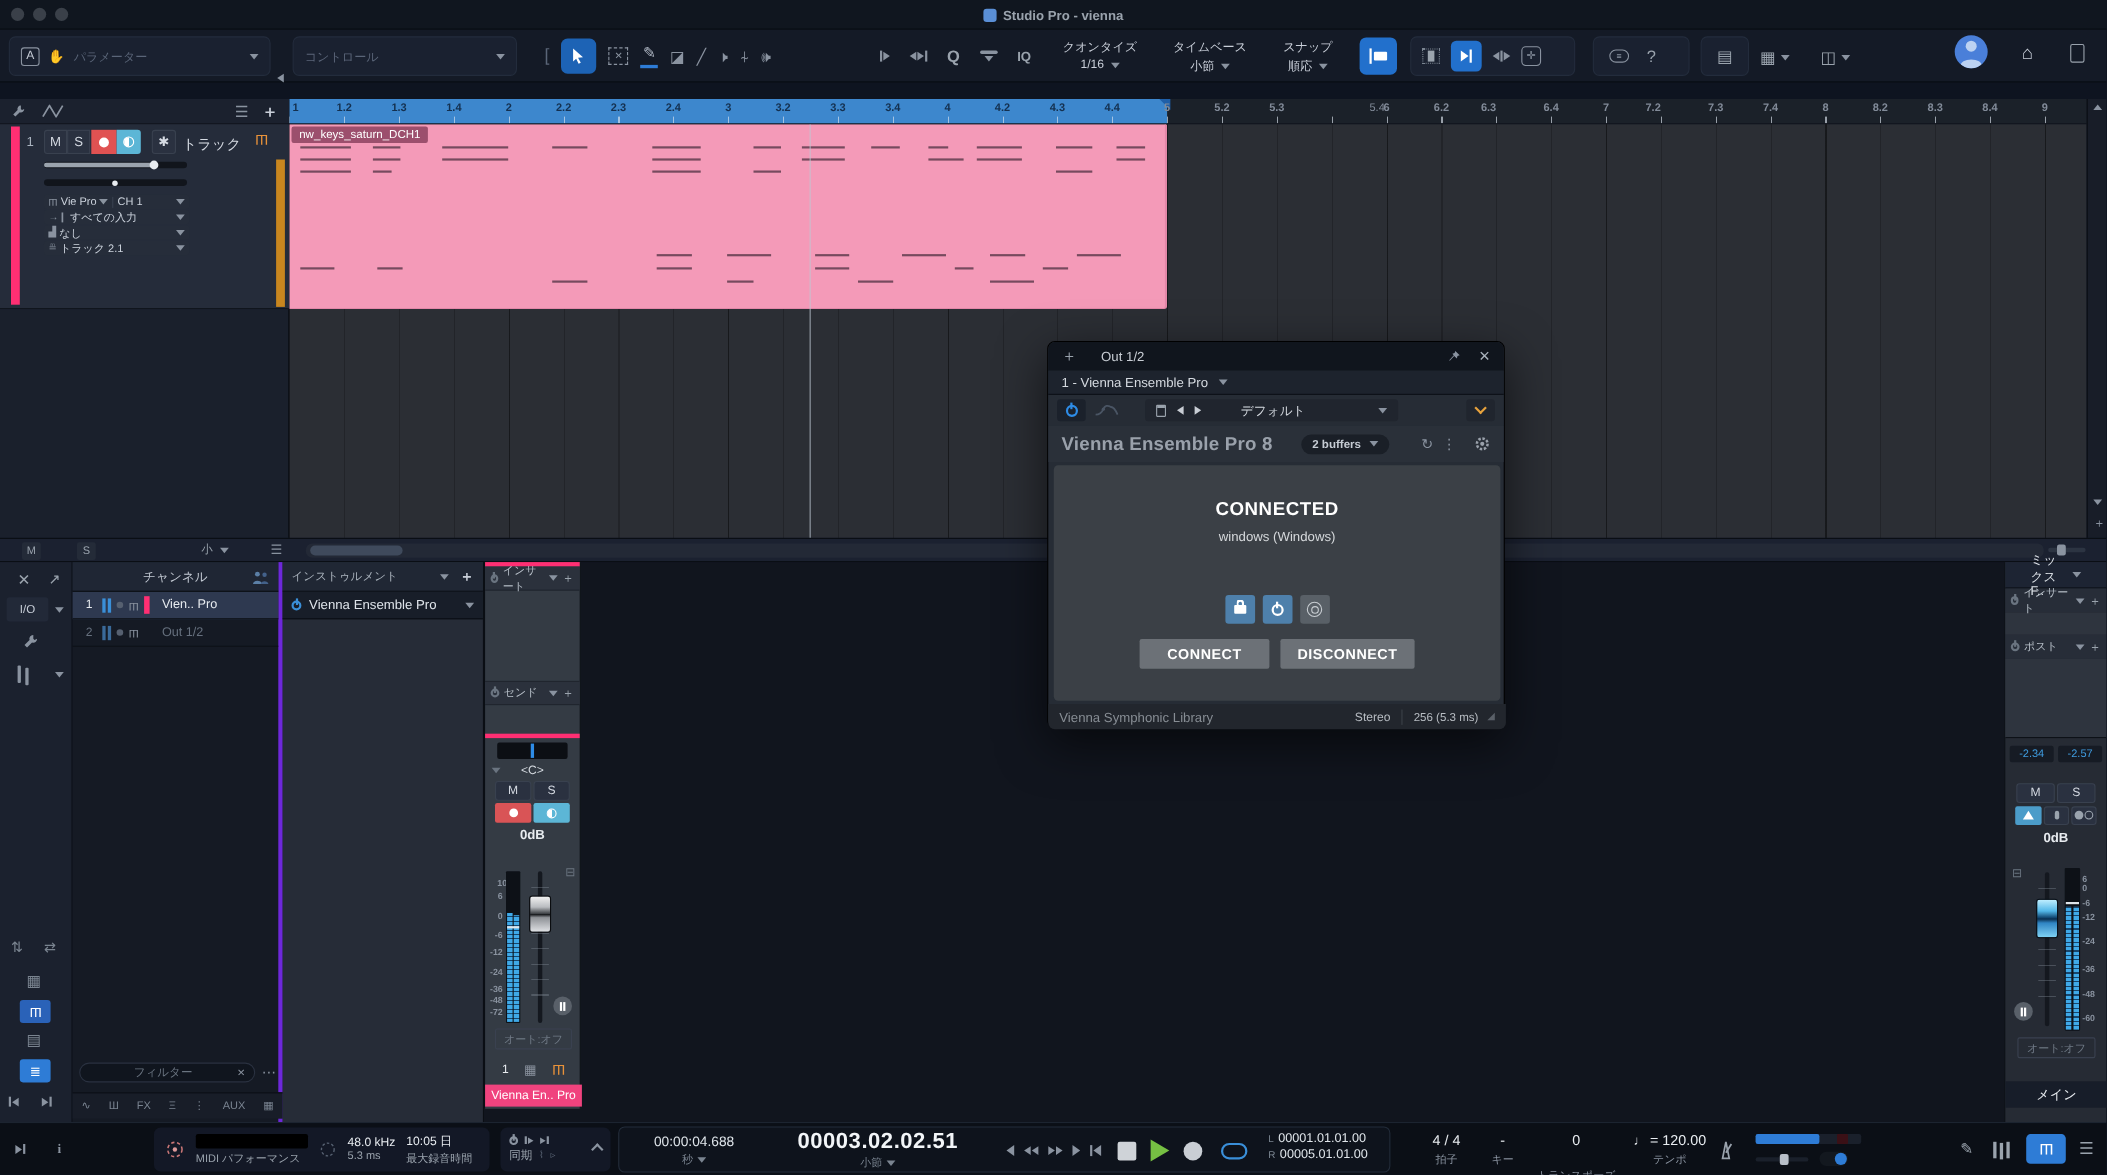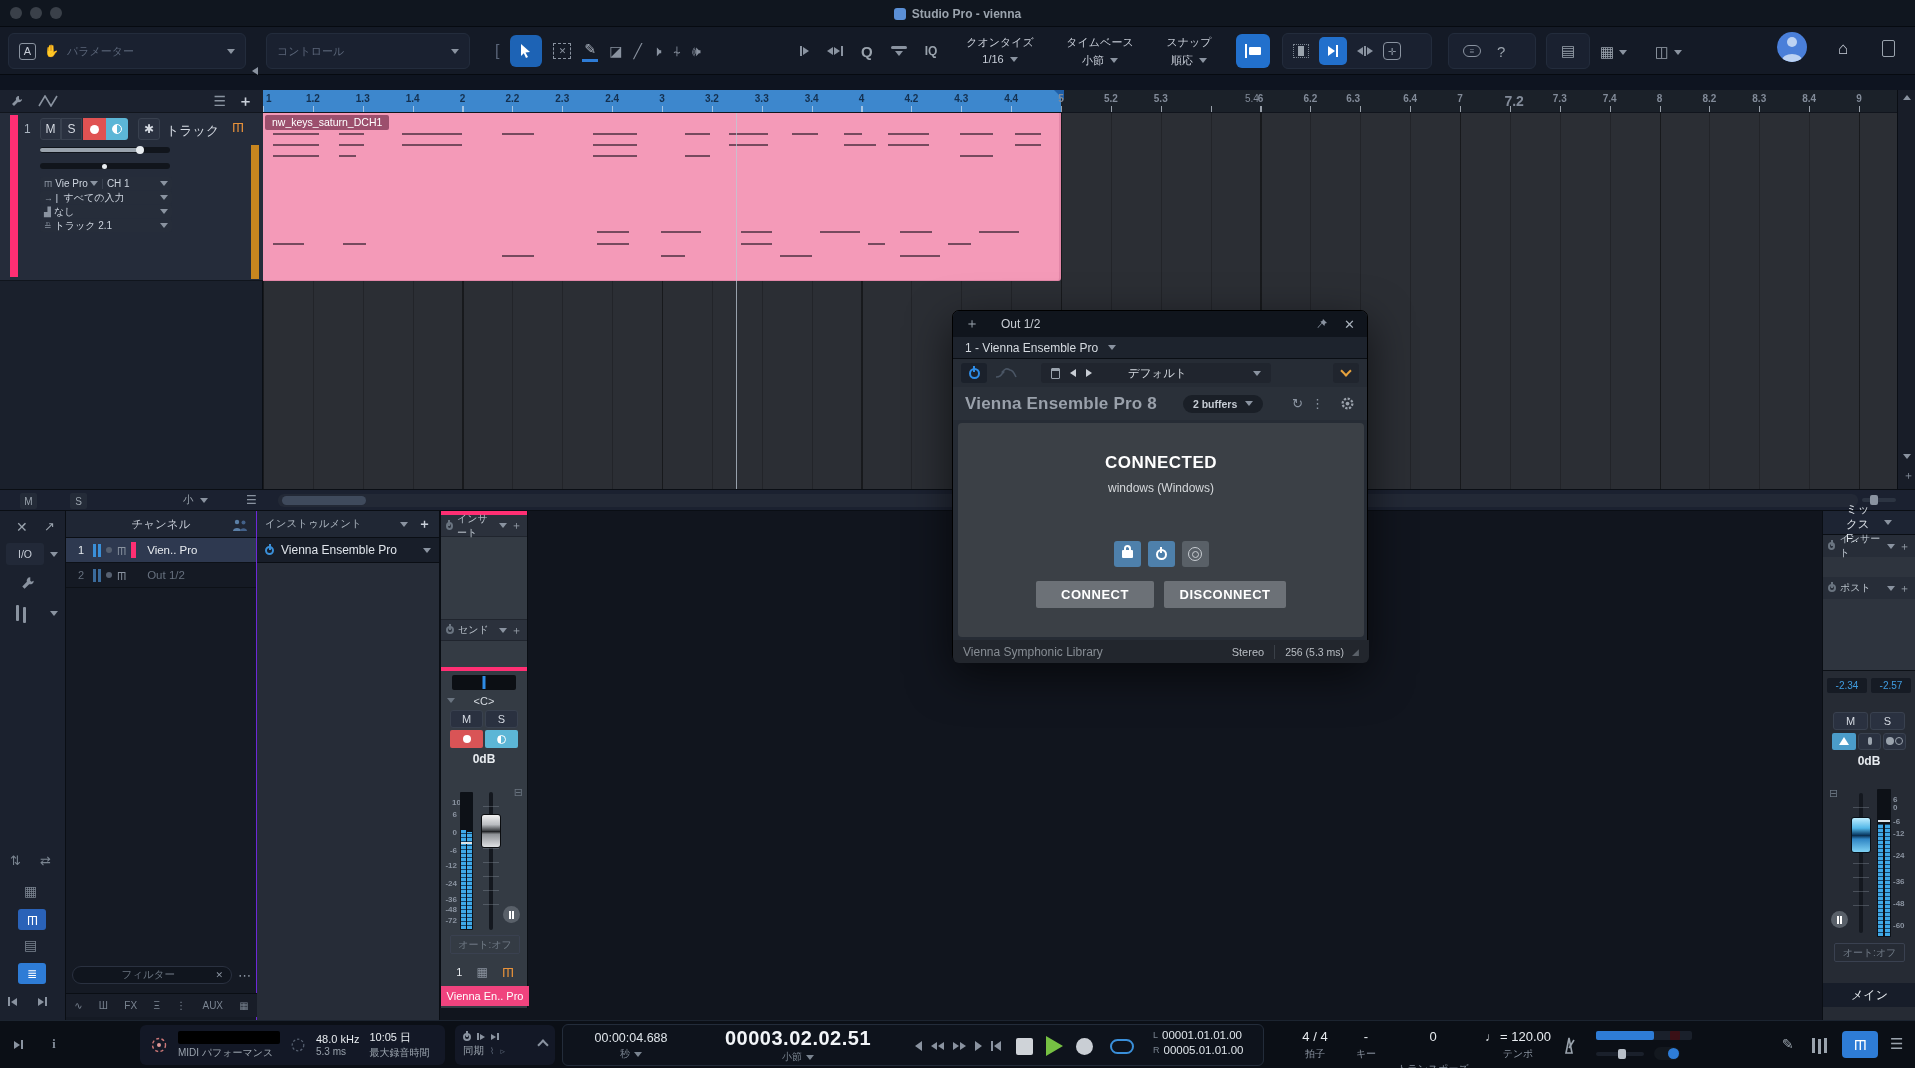--- a/index.html
+++ b/index.html
@@ -191,21 +191,21 @@
       <span style="position: absolute; top: 3px; left: 734.125px; width: 28px; text-align: center; font-size: 10px; font-weight: bold; color: rgb(20, 48, 79);">4.4</span>
       <span style="position: absolute; top: 3px; left: 784px; width: 28px; text-align: center; font-size: 10px; font-weight: bold; color: rgb(130, 139, 153);">5</span>
       <span style="position: absolute; top: 3px; left: 833.875px; width: 28px; text-align: center; font-size: 10px; font-weight: bold; color: rgb(130, 139, 153);">5.2</span>
       <span style="position: absolute; top: 3px; left: 883.75px; width: 28px; text-align: center; font-size: 10px; font-weight: bold; color: rgb(130, 139, 153);">5.3</span>
       <span style="position: absolute; top: 3px; left: 982px; width: 28px; text-align: left; font-size: 10px; font-weight: normal; color: rgb(130, 139, 153);">5.4</span>
       <span style="position: absolute; top: 3px; left: 983.5px; width: 28px; text-align: center; font-size: 10px; font-weight: bold; color: rgb(130, 139, 153);">6</span>
       <span style="position: absolute; top: 3px; left: 1033.38px; width: 28px; text-align: center; font-size: 10px; font-weight: bold; color: rgb(130, 139, 153);">6.2</span>
       <span style="position: absolute; top: 3px; left: 1083.25px; width: 28px; text-align: left; font-size: 10px; font-weight: bold; color: rgb(130, 139, 153);">6.3</span>
       <span style="position: absolute; top: 3px; left: 1133.12px; width: 28px; text-align: center; font-size: 10px; font-weight: bold; color: rgb(130, 139, 153);">6.4</span>
       <span style="position: absolute; top: 3px; left: 1183px; width: 28px; text-align: center; font-size: 10px; font-weight: bold; color: rgb(130, 139, 153);">7</span>
-      <span style="position: absolute; top: 3px; left: 1232.88px; width: 28px; text-align: right; font-size: 14px; font-weight: bold; color: rgb(130, 139, 153);">7.2</span>
+      <span style="position: absolute; top: 3px; left: 1232.88px; width: 28px; text-align: left; font-size: 10px; font-weight: bold; color: rgb(130, 139, 153);">7.2</span>
       <span style="position: absolute; top: 3px; left: 1282.75px; width: 28px; text-align: center; font-size: 10px; font-weight: bold; color: rgb(130, 139, 153);">7.3</span>
       <span style="position: absolute; top: 3px; left: 1332.62px; width: 28px; text-align: center; font-size: 10px; font-weight: bold; color: rgb(130, 139, 153);">7.4</span>
       <span style="position: absolute; top: 3px; left: 1382.5px; width: 28px; text-align: center; font-size: 10px; font-weight: bold; color: rgb(130, 139, 153);">8</span>
       <span style="position: absolute; top: 3px; left: 1432.38px; width: 28px; text-align: center; font-size: 10px; font-weight: bold; color: rgb(130, 139, 153);">8.2</span>
       <span style="position: absolute; top: 3px; left: 1482.25px; width: 28px; text-align: center; font-size: 10px; font-weight: bold; color: rgb(130, 139, 153);">8.3</span>
       <span style="position: absolute; top: 3px; left: 1532.12px; width: 28px; text-align: center; font-size: 10px; font-weight: bold; color: rgb(130, 139, 153);">8.4</span>
       <span style="position: absolute; top: 3px; left: 1582px; width: 28px; text-align: center; font-size: 10px; font-weight: bold; color: rgb(130, 139, 153);">9</span>
     </div>
   <span class="ab" style="left:3px;top:3px;font-size:10px;font-weight:bold;color:#14304f;">1</span>
 </div>
@@ -359,21 +359,21 @@
     <span class="ab f" style="left:8px;top:486px;gap:1px;">
         <span class="vb" style="height:9px;"></span>
         <span class="tl s"></span>
       </span>
     <span class="ab f" style="left:38px;top:486px;gap:1px;">
         <span class="tr s"></span>
         <span class="vb" style="height:9px;"></span>
       </span>
   </div>
 
-  <div class="ab" style="left:66px;top:0;width:191px;height:509px;background:#151a24;border-right:1px solid #6d28d9;">
+  <div class="ab" style="left:66px;top:0;width:191px;height:509px;background:#151a24;border-right:4px solid #6d28d9;">
     <div class="f" style="height:27px;background:#1f2634;border-bottom:1px solid #0a0e14;justify-content:center;position:relative;">
       <span style="font-size:11.5px;color:#c6ccd6;">チャンネル</span>
       <svg class="ab" width="16" height="13" viewBox="0 0 16 13" style="right:8px;top:8px;">
           <circle cx="5" cy="3" r="2.2" fill="#5b7fa6"></circle>
           <path d="M1 12c0-4 8-4 8 0z" fill="#5b7fa6"></path>
           <circle cx="11.5" cy="3.5" r="2" fill="#43618a"></circle>
           <path d="M8 12c0-3.6 7-3.6 7 0z" fill="#43618a"></path>
         </svg>
     </div>
     <div id="chan-rows">

